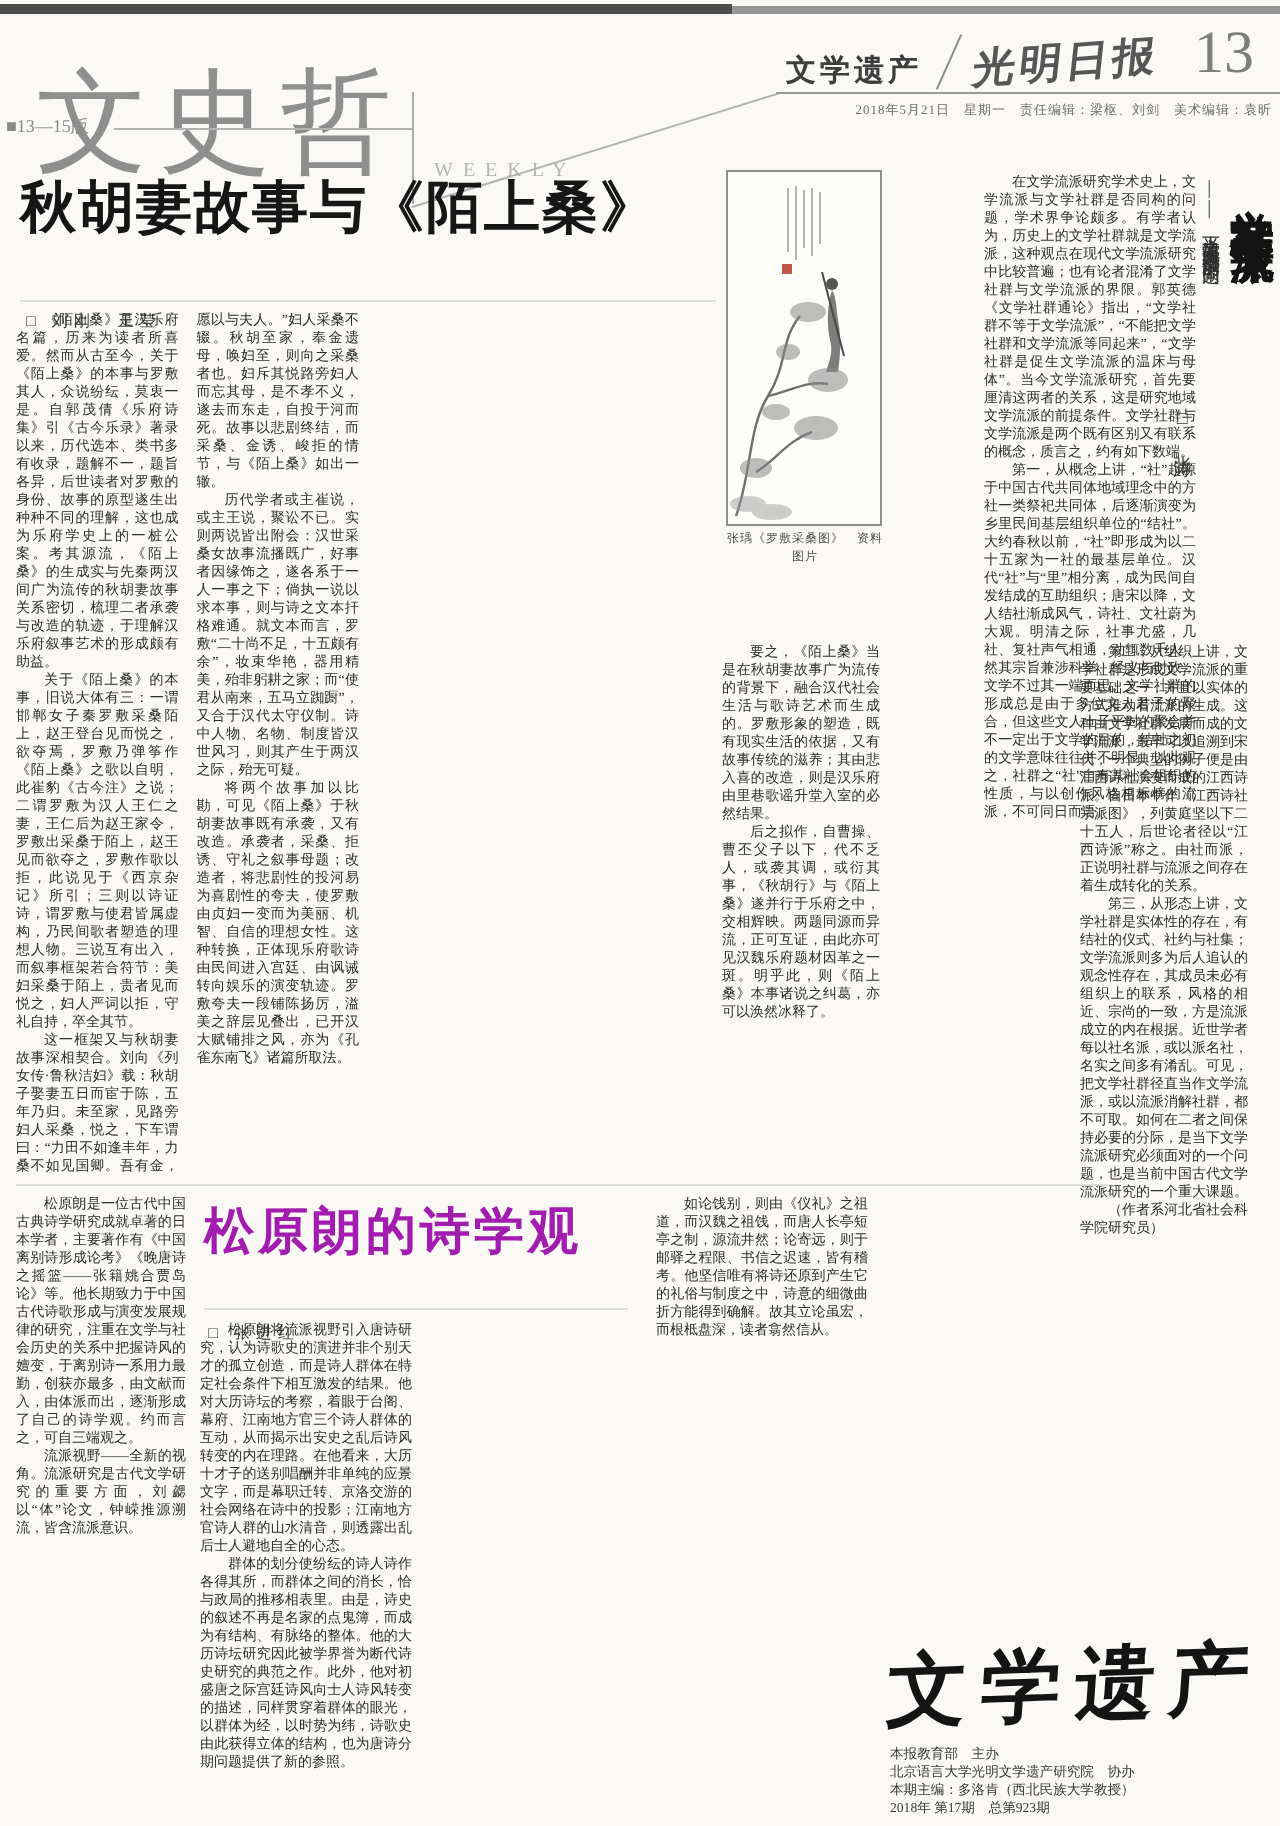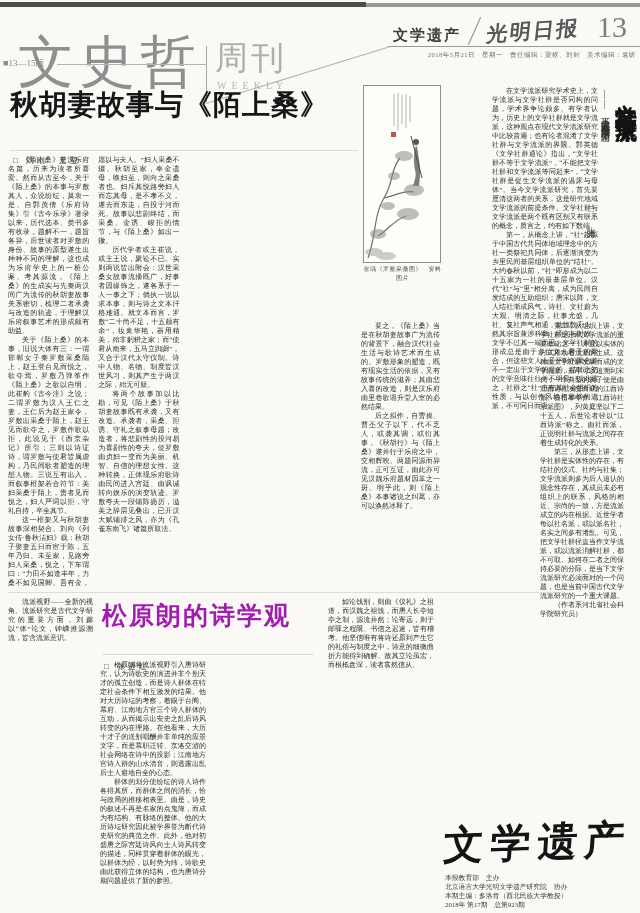--- a/index.html
+++ b/index.html
@@ -65,21 +65,20 @@
 </head>
 <body>
 
 <div class="page">
 
   <div class="abs bar-l"></div>
   <div class="abs bar-r"></div>
 
   <div class="abs masthead">文史哲</div>
   <div class="abs mast-div"></div>
-  <div class="abs weekly-cn">周刊</div>
   <div class="abs weekly-en">WEEKLY</div>
   <div class="abs pagerange">■13—15版</div>
   <div class="abs line hl-left"></div>
   <div class="abs diag"></div>
 
   <div class="abs sec-label">文学遗产</div>
   <div class="abs hdr-slash"></div>
   <div class="abs paper-logo">光明日报</div>
   <div class="abs pageno">13</div>
   <div class="abs line hl-right"></div>
@@ -150,20 +149,21 @@
     <div class="r-author">□ 张涛</div>
   </div>
   <div class="abs txt r-strip">
       <p>第二，从组织上讲，文学社群是形成文学流派的重要基础之一，并且以实体的方式推动着流派的生成。这种由文学社群发展而成的文学流派，最早可以追溯到宋代，一个典型的例子便是由江西诗社演变而成的江西诗派。自吕本中作《江西诗社宗派图》，列黄庭坚以下二十五人，后世论者径以“江西诗派”称之。由社而派，正说明社群与流派之间存在着生成转化的关系。</p>
       <p>第三，从形态上讲，文学社群是实体性的存在，有结社的仪式、社约与社集；文学流派则多为后人追认的观念性存在，其成员未必有组织上的联系，风格的相近、宗尚的一致，方是流派成立的内在根据。近世学者每以社名派，或以派名社，名实之间多有淆乱。可见，把文学社群径直当作文学流派，或以流派消解社群，都不可取。如何在二者之间保持必要的分际，是当下文学流派研究必须面对的一个问题，也是当前中国古代文学流派研究的一个重大课题。</p>
       <p>（作者系河北省社会科学院研究员）</p>
     </div>
 
   <div class="abs line b-rule"></div>
   <div class="abs txt b-col1">
+      <p>松原朗是一位古代中国古典诗学研究成就卓著的日本学者，主要著作有《中国离别诗形成论考》《晚唐诗之摇篮——张籍姚合贾岛论》等。他长期致力于中国古代诗歌形成与演变发展规律的研究，注重在文学与社会历史的关系中把握诗风的嬗变，于离别诗一系用力最勤，创获亦最多，由文献而入，由体派而出，逐渐形成了自己的诗学观。约而言之，可自三端观之。</p>
       <p>流派视野——全新的视角。流派研究是古代文学研究的重要方面，刘勰以“体”论文，钟嵘推源溯流，皆含流派意识。</p>
     </div>
   <div class="abs b-title">松原朗的诗学观</div>
   <div class="abs byline b-author">□ 张进红</div>
   <div class="abs line b-rule2"></div>
   <div class="abs txt cols2 b-cols23">
       <p>松原朗将流派视野引入唐诗研究，认为诗歌史的演进并非个别天才的孤立创造，而是诗人群体在特定社会条件下相互激发的结果。他对大历诗坛的考察，着眼于台阁、幕府、江南地方官三个诗人群体的互动，从而揭示出安史之乱后诗风转变的内在理路。在他看来，大历十才子的送别唱酬并非单纯的应景文字，而是幕职迁转、京洛交游的社会网络在诗中的投影；江南地方官诗人群的山水清音，则透露出乱后士人避地自全的心态。</p>
       <p>群体的划分使纷纭的诗人诗作各得其所，而群体之间的消长，恰与政局的推移相表里。由是，诗史的叙述不再是名家的点鬼簿，而成为有结构、有脉络的整体。他的大历诗坛研究因此被学界誉为断代诗史研究的典范之作。此外，他对初盛唐之际宫廷诗风向士人诗风转变的描述，同样贯穿着群体的眼光，以群体为经，以时势为纬，诗歌史由此获得立体的结构，也为唐诗分期问题提供了新的参照。</p>
     </div>
   <div class="abs txt b-col4">

